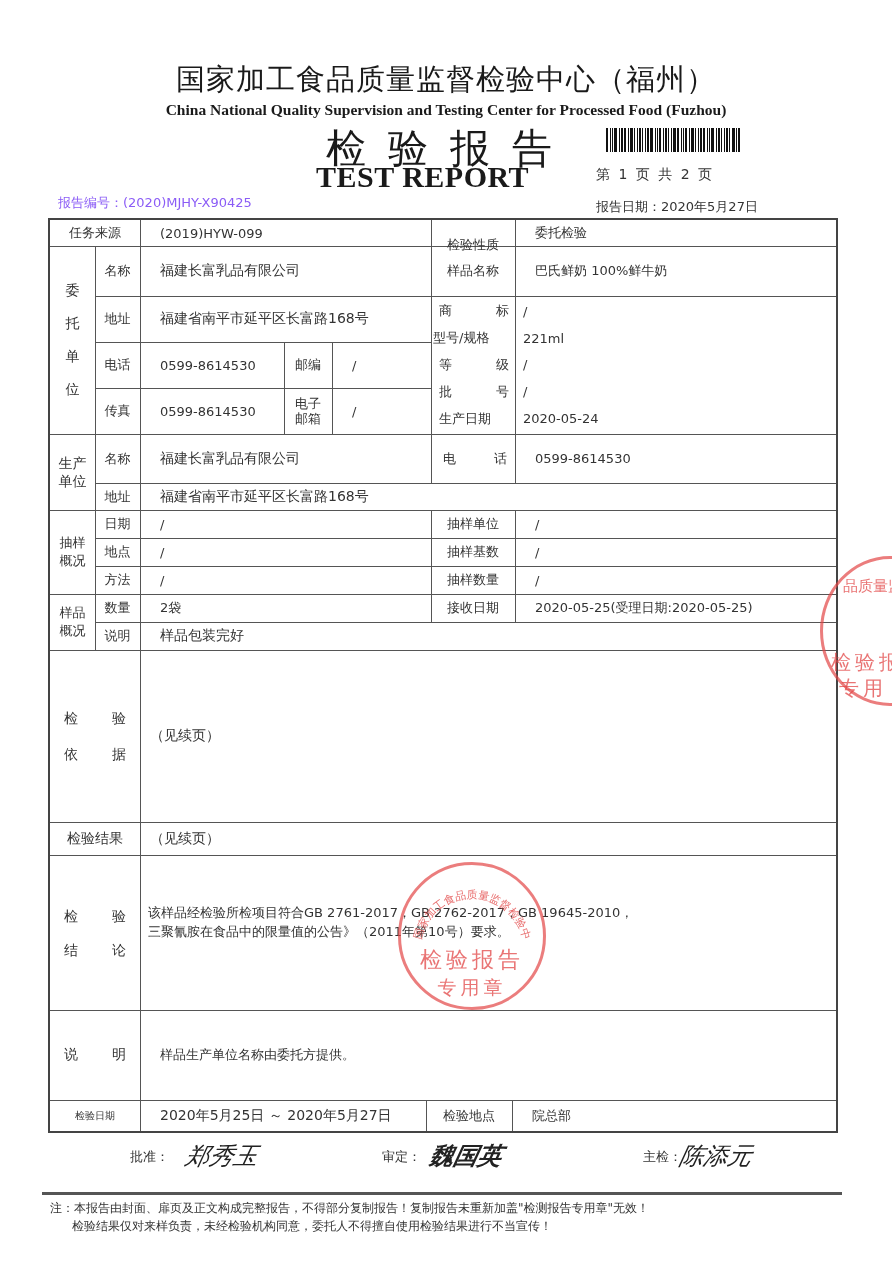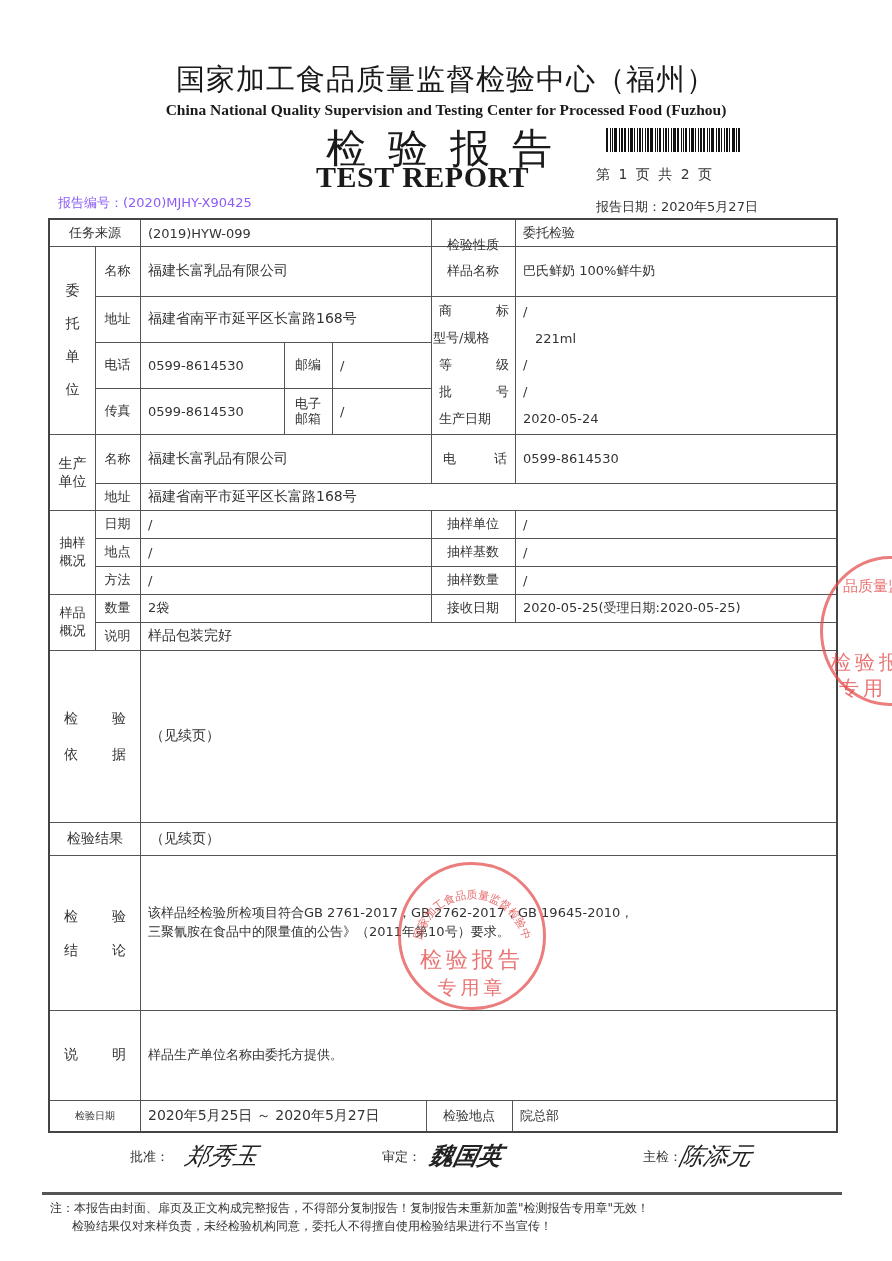--- a/index.html
+++ b/index.html
@@ -16,21 +16,21 @@
   .barcode span { display: block; background: #111; height: 100%; }
   .page-info { left: 596px; top: 166px; font-size: 14px; color: #333; letter-spacing: 2px; }
   .report-no { left: 58px; top: 194px; font-size: 13px; color: #8b5cf6; }
   .report-date { left: 596px; top: 198px; font-size: 13px; color: #333; }
 
   .tbl { left: 48px; top: 218px; width: 790px; height: 915px; border: 2px solid #444; box-sizing: border-box; }
   .cell { position: absolute; box-sizing: border-box; font-size: 13px; color: #333; display: flex; align-items: center; white-space: nowrap; }
   .hl { position: absolute; height: 1px; background: #555; }
   .vl { position: absolute; width: 1px; background: #555; }
   .lbl { justify-content: center; text-align: center; }
-  .val { padding-left: 8px; }
+  .val { padding-left: 20px; }
   .vertical-lbl { flex-direction: column; justify-content: center; line-height: 33px; font-size: 14px; }
   .spread { justify-content: space-between; padding: 0 8px 0 12px; }
   .stack { flex-direction: column; justify-content: space-around; align-items: stretch; }
   .stack > div { display: flex; height: 19px; align-items: center; }
 
   .stamp { position: absolute; border-radius: 50%; border: 3px solid rgba(226, 70, 70, 0.7); color: rgba(226, 70, 70, 0.75); box-sizing: border-box; }
   .stamp-text { position: absolute; left: 0; width: 100%; text-align: center; font-family: "DejaVu Serif", serif; }
 
   .sig-row { top: 1148px; font-size: 13px; color: #333; }
   .sig { font-family: "DejaVu Serif", serif; font-style: italic; font-size: 24px; color: #222; transform: skewX(-12deg); }
@@ -165,21 +165,21 @@
         <span>级</span>
       </div>
     <div class="spread" style="padding:0 6px 0 8px">
         <span>批</span>
         <span>号</span>
       </div>
     <div style="padding-left:8px">生产日期</div>
   </div>
   <div class="cell stack" style="left:465px;top:78px;width:321px;height:134px">
     <div style="padding-left:8px">/</div>
-    <div style="padding-left:20px">221ml</div>
+    <div style="padding-left:8px">221ml</div>
     <div style="padding-left:8px">/</div>
     <div style="padding-left:8px">/</div>
     <div style="padding-left:8px">2020-05-24</div>
   </div>
 
   <div class="cell lbl" style="left:0;top:214px;width:45px;height:76px;white-space:normal;line-height:18px;padding:0 6px;font-size:14px">生产单位</div>
   <div class="cell lbl" style="left:45px;top:214px;width:45px;height:49px">名称</div>
   <div class="cell val" style="left:90px;top:214px;width:291px;height:49px;font-size:14px">福建长富乳品有限公司</div>
   <div class="cell spread" style="left:381px;top:214px;width:84px;height:49px">
       <span>电</span>

